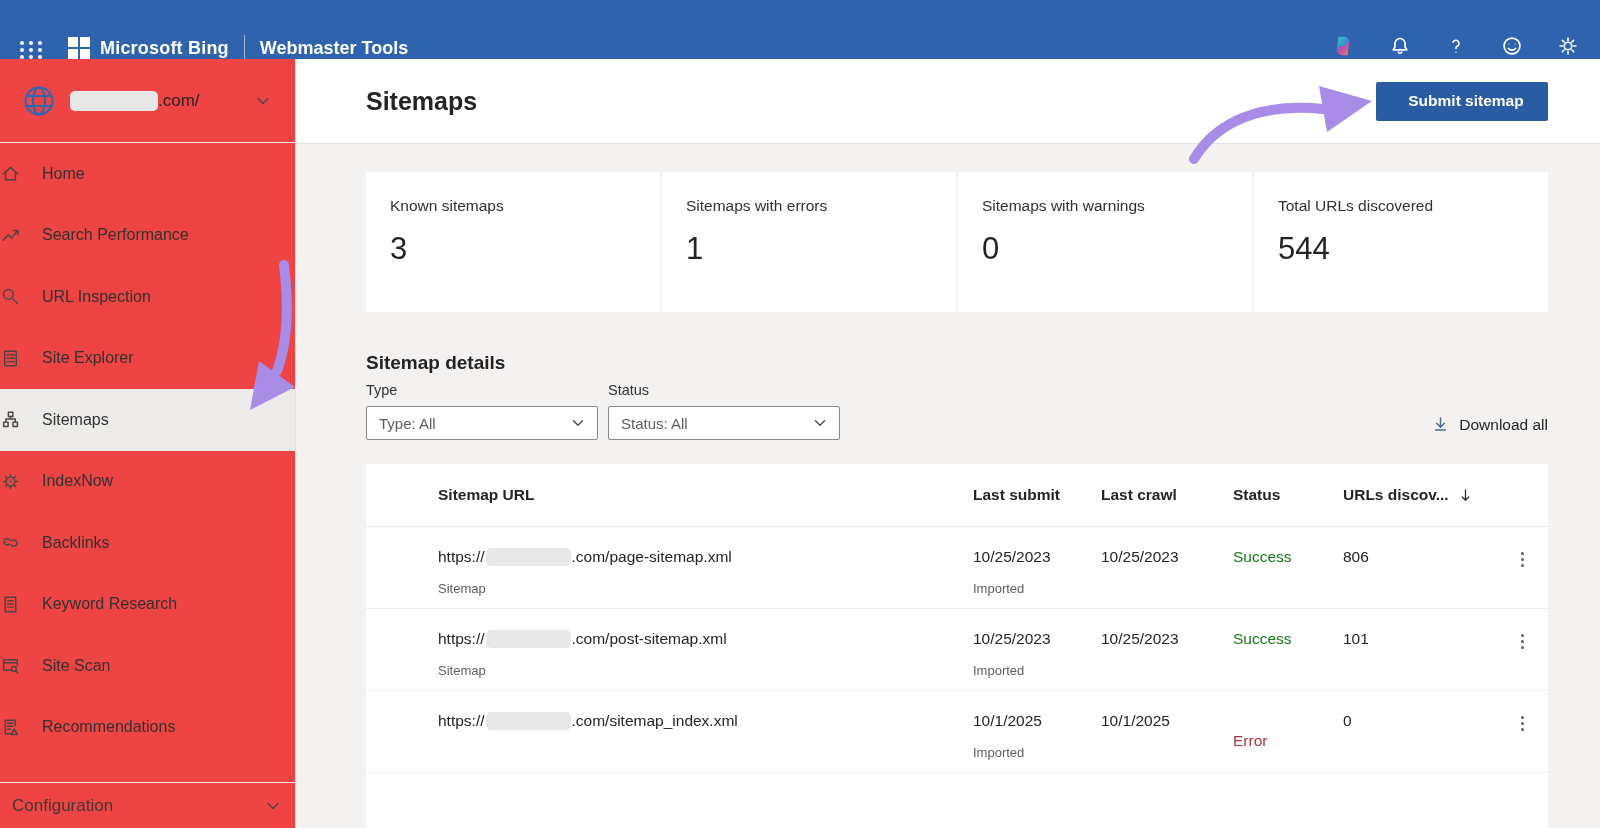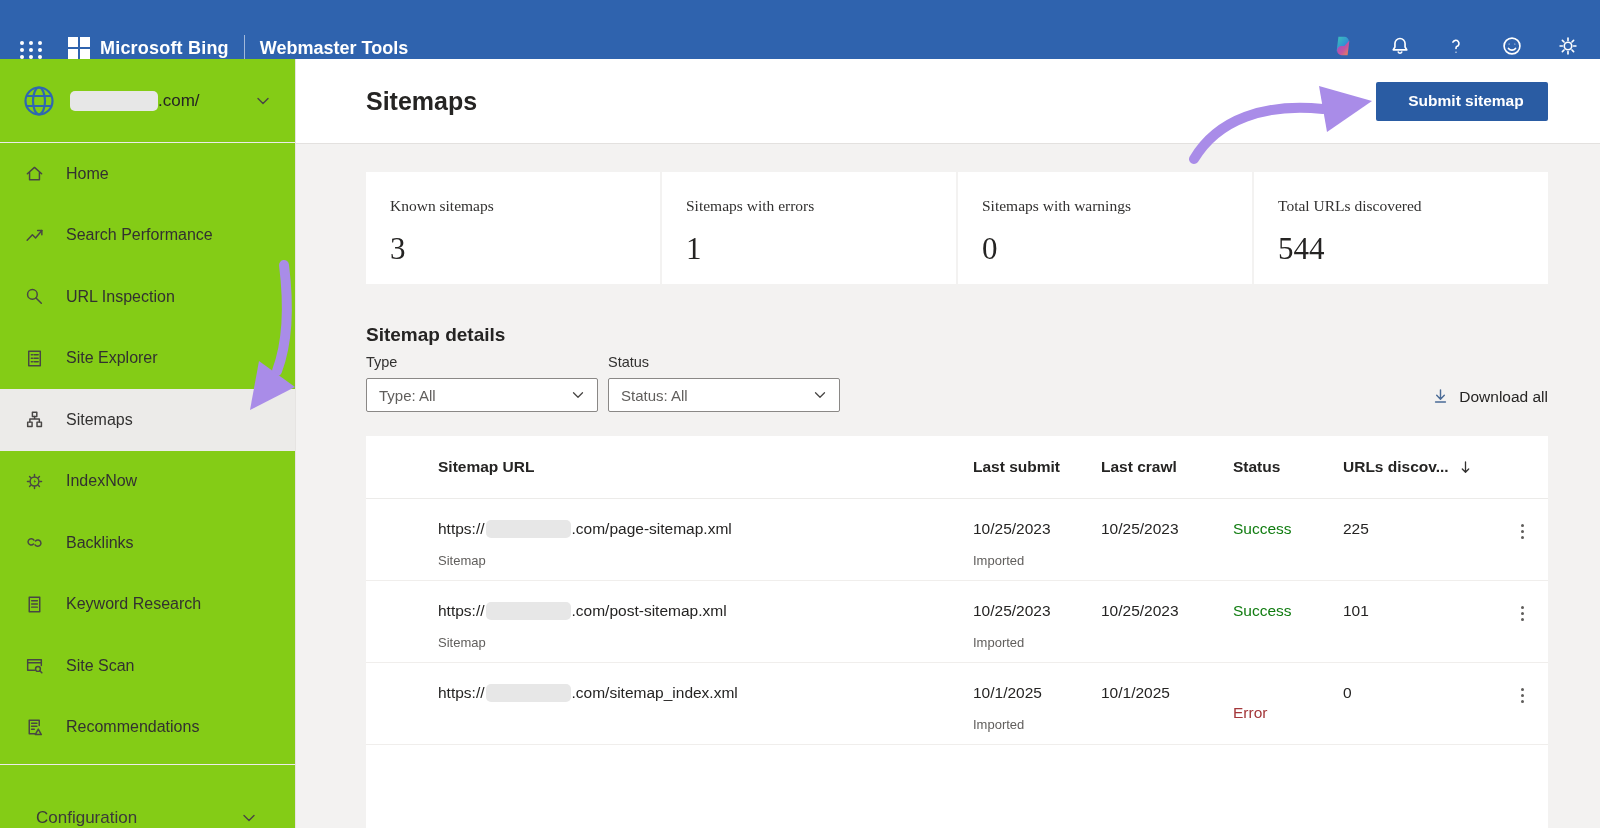--- a/index.html
+++ b/index.html
@@ -18,50 +18,50 @@
   .product { color:#fff; font-size:18px; font-weight:700; }
   .topbar-right { margin-left:auto; display:flex; align-items:center; gap:32px; }
   .tb-icon { width:24px; height:24px; display:flex; align-items:center; justify-content:center; cursor:pointer; }
   .tb-icon svg { width:22px; height:22px; }
   .copilot { width:26px; height:26px; }
 
   
   .shell { display:flex; height:769px; }
 
   
-  .sidebar { position:relative; width:296px; background:#84cc16; border-right:1px solid #e6e4e2;
+  .sidebar { position:relative; width:296px; background:#ef4444; border-right:1px solid #e6e4e2;
     display:flex; flex-direction:column; }
   .site-selector { height:84px; display:flex; align-items:center; padding:0 22px;
     border-bottom:1px solid #ecebe9; cursor:pointer; }
   .globe { width:34px; height:34px; flex:0 0 auto; }
   .redacted { display:inline-block; background:#e7e7e7; border-radius:5px; }
   .site-redacted { width:88px; height:20px; margin-left:14px; }
   .site-suffix { font-size:17px; color:#252423; }
   .site-chevron { margin-left:auto; }
   .nav { display:flex; flex-direction:column; }
-  .nav-item { height:61.5px; display:flex; align-items:center; gap:21px; padding-left:24px;
+  .nav-item { height:61.5px; display:flex; align-items:center; gap:21px; 
     font-size:16px; color:#323130; cursor:pointer; }
   .nav-item.active { background:#ecebe9; }
   .nav-item svg { width:21px; height:21px; flex:0 0 auto; }
-  .config { margin-top:auto; height:64px; border-top:1px solid #ecebe9; display:flex;
-    align-items:flex-end; padding:0 36px; font-size:17px; color:#3b3a39; cursor:pointer; }
+  .config { margin-top:auto; height:46px; border-top:1px solid #ecebe9; display:flex;
+    align-items:center; padding:0 12px; font-size:17px; color:#3b3a39; cursor:pointer; }
   .config .chev { margin-left:auto; }
 
   
   .main { flex:1; display:flex; flex-direction:column; }
   .titlebar { position:relative; height:85px; background:#fff; border-bottom:1px solid #e3e1df;
     display:flex; align-items:center; padding:0 52px 0 70px; }
   .page-title { font-size:25px; font-weight:700; color:#252423; }
   .submit-btn { margin-left:auto; width:172px; height:39px; background:var(--button-blue,#2a5ca3);
     color:#fff; border:none; border-radius:2px; font-size:15.5px; font-weight:700;
     font-family:inherit; cursor:pointer;padding-left:8px; }
   .content { flex:1; background:#f3f2f1; padding:28px 52px 0 70px; overflow:hidden; }
 
   .stats-row { display:flex; gap:2px; }
-  .stat-card { flex:1; background:#fff; height:112px; padding:25px 24px;font-family:Liberation Serif, serif; }
+  .stat-card { flex:1; background:#fff; height:140px; padding:25px 24px; }
   .stat-label { font-size:15.5px; color:#323130; }
   .stat-value { font-size:31px; color:#252423; margin-top:16px; font-weight:400; }
 
   .details-heading { margin-top:40px; font-size:19px; font-weight:700; color:#252423; }
   .filters-row { margin-top:8px; display:flex; align-items:flex-end; }
   .filter { width:232px; }
   .filter + .filter { margin-left:10px; }
   .filter-label { font-size:14.5px; color:#323130; margin-bottom:8px; }
   .select { height:34px; background:#fff; border:1px solid #8a8886; border-radius:2px;
     display:flex; align-items:center; padding:0 10px 0 12px; font-size:15px; color:#605e5c; cursor:pointer; }
@@ -354,21 +354,21 @@
               <span>.com/page-sitemap.xml</span>
             </div>
             <div class="cell-sub">Sitemap</div>
           </div>
           <div>
             <div class="cell-main">10/25/2023</div>
             <div class="cell-sub">Imported</div>
           </div>
           <div class="cell-main">10/25/2023</div>
           <div class="status-cell success">Success</div>
-          <div class="cell-main">225</div>
+          <div class="cell-main">806</div>
           <div class="kebab">
               <i></i>
               <i></i>
               <i></i>
             </div>
         </div>
 
         <div class="t-grid t-row">
           <div>
             <div class="cell-main">

